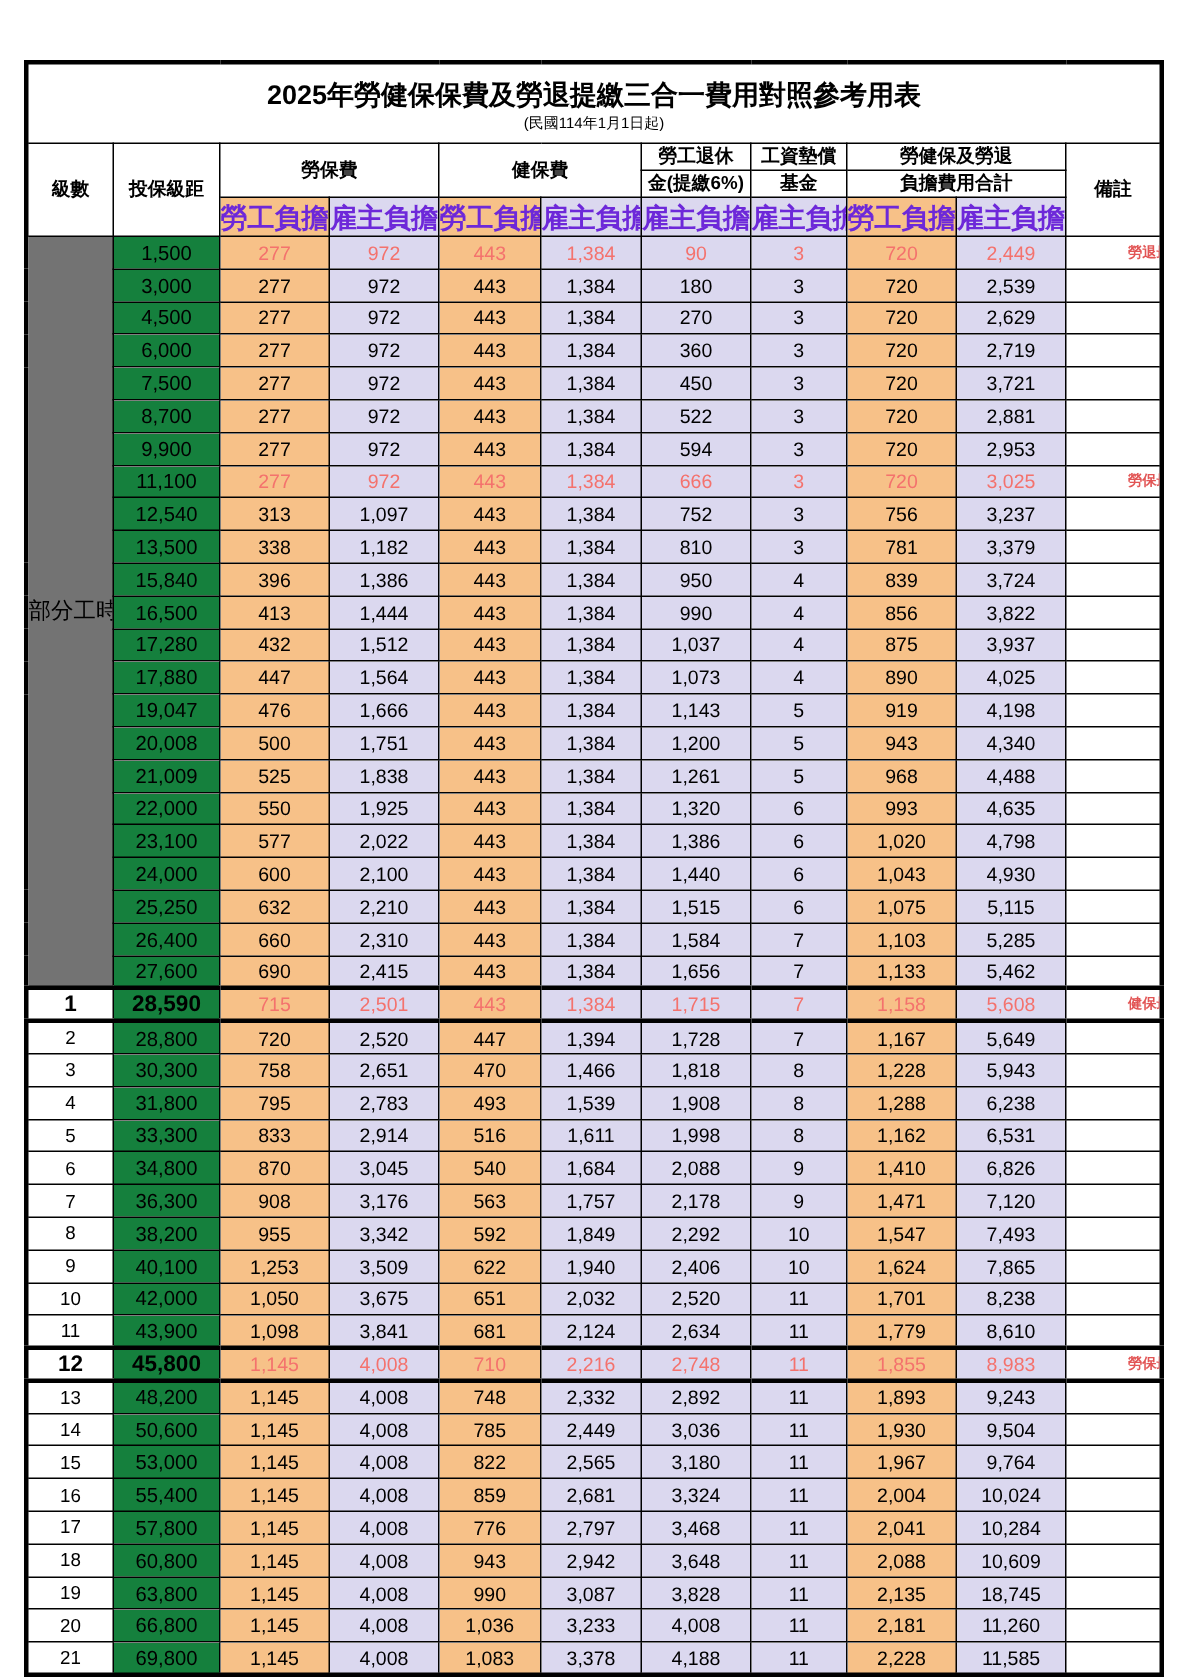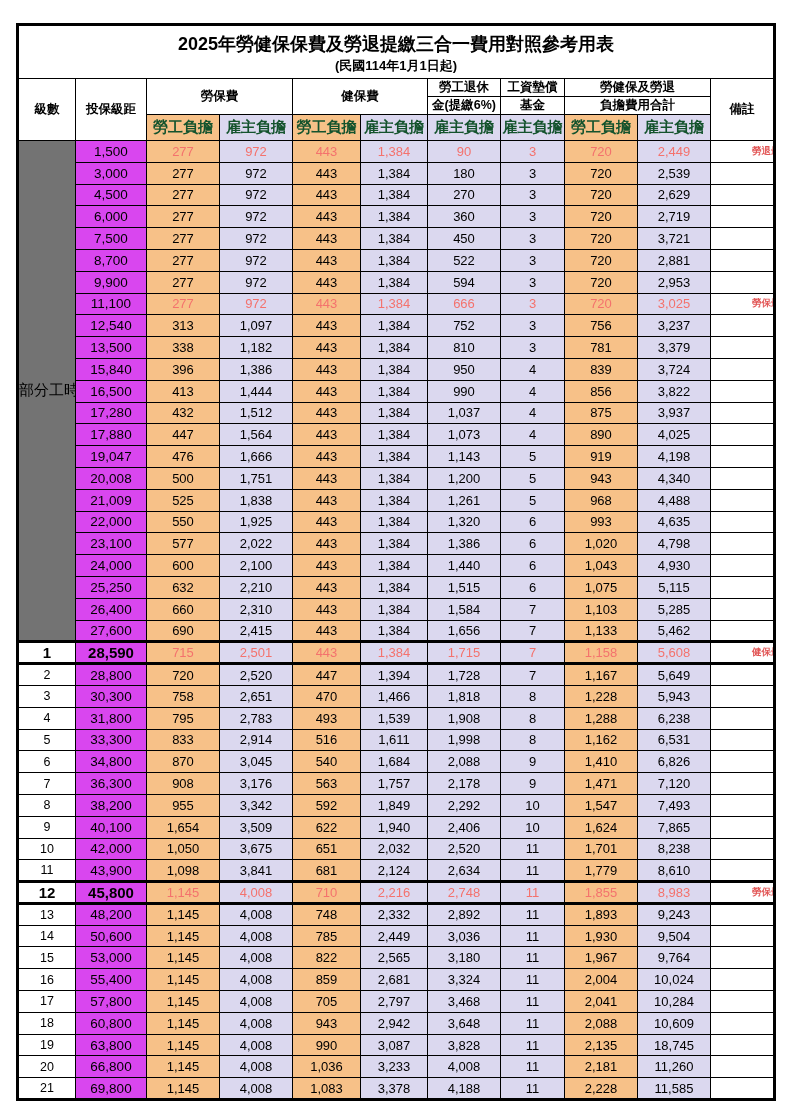--- a/index.html
+++ b/index.html
@@ -1,34 +1,34 @@
 <!DOCTYPE html>
 <html><head>
 <meta charset="utf-8">
 <style>
   html,body { margin:0; padding:0; background:#ffffff; }
   body { width:791px; height:1120px; position:relative;
          font-family:"Liberation Sans","DejaVu Sans",sans-serif; color:#000; }
-  .sheet { position:absolute; left:16px; top:23px; }
+  .sheet { position:absolute; left:16px; top:40px; }
   table { border-collapse:collapse; table-layout:fixed; width:757px;
           border:3px solid #000; }
   th, td { border:1.5px solid #000; padding:0; text-align:center;
            vertical-align:middle; overflow:hidden; white-space:nowrap; }
   .title-cell { height:52px; background:#fff; }
   .t1 { font-size:18px; font-weight:bold; line-height:1.55; }
-  .t2 { font-size:13px; font-weight:bold; line-height:1.1; }
+  .t2 { font-size:10px; font-weight:normal; line-height:1.1; }
   tr.h1 th { height:17px; font-size:12.5px; font-weight:bold; }
   tr.h2 th { height:17px; font-size:12.5px; font-weight:bold;margin-top:18px; }
-  tr.h3 th { height:25px; font-size:15px; font-weight:bold; color:#14532d; }
+  tr.h3 th { height:25px; font-size:18px; font-weight:bold; color:#6d28d9; }
   tbody tr { height:21.8px; }
   tbody td { font-size:13px; }
   td.emp, th.emp { background:#f7c188; }
   td.er,  th.er  { background:#dbd8ef; }
   td.level   { font-size:12.5px; background:#fff; }
-  td.salary  { font-size:13.5px; background:#d946ef; }
+  td.salary  { font-size:13.5px; background:#15803d; }
   td.parttime{ font-size:15px; background:#737373; }
   td.remark  { font-size:9.5px; font-weight:bold; color:#e25555; background:#fff; }
   tr.red td.val { color:#f4726d; }
   tr.red td.remark { color:#e25555;padding-left:41px; }
   tr.boldrow td.level, tr.boldrow td.salary { font-weight:bold; font-size:15px; }
   tr.thick td { border-top-width:3px; border-bottom-width:3px; }
 </style>
 </head>
 <body>
 
@@ -458,21 +458,21 @@
           <td class="val er">1,849</td>
           <td class="val er">2,292</td>
           <td class="val er">10</td>
           <td class="val emp">1,547</td>
           <td class="val er">7,493</td>
           <td class="remark"></td>
         </tr>
         <tr class="">
           <td class="level">9</td>
           <td class="salary">40,100</td>
-          <td class="val emp">1,654</td>
+          <td class="val emp">1,253</td>
           <td class="val er">3,509</td>
           <td class="val emp">622</td>
           <td class="val er">1,940</td>
           <td class="val er">2,406</td>
           <td class="val er">10</td>
           <td class="val emp">1,624</td>
           <td class="val er">7,865</td>
           <td class="remark"></td>
         </tr>
         <tr class="">
@@ -564,21 +564,21 @@
           <td class="val er">11</td>
           <td class="val emp">2,004</td>
           <td class="val er">10,024</td>
           <td class="remark"></td>
         </tr>
         <tr class="">
           <td class="level">17</td>
           <td class="salary">57,800</td>
           <td class="val emp">1,145</td>
           <td class="val er">4,008</td>
-          <td class="val emp">705</td>
+          <td class="val emp">776</td>
           <td class="val er">2,797</td>
           <td class="val er">3,468</td>
           <td class="val er">11</td>
           <td class="val emp">2,041</td>
           <td class="val er">10,284</td>
           <td class="remark"></td>
         </tr>
         <tr class="">
           <td class="level">18</td>
           <td class="salary">60,800</td>

